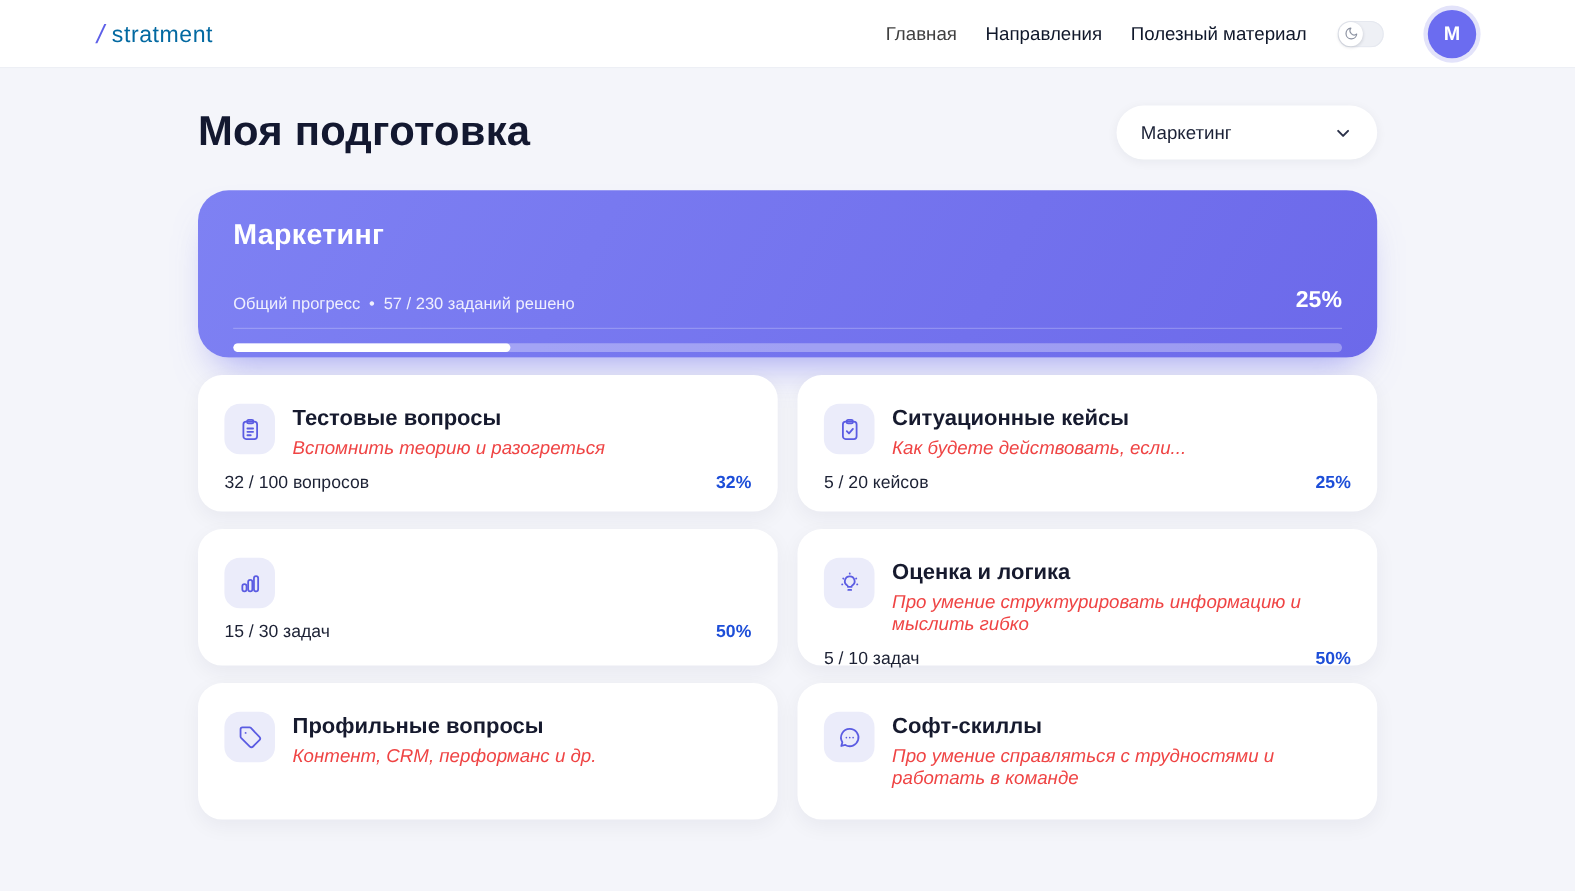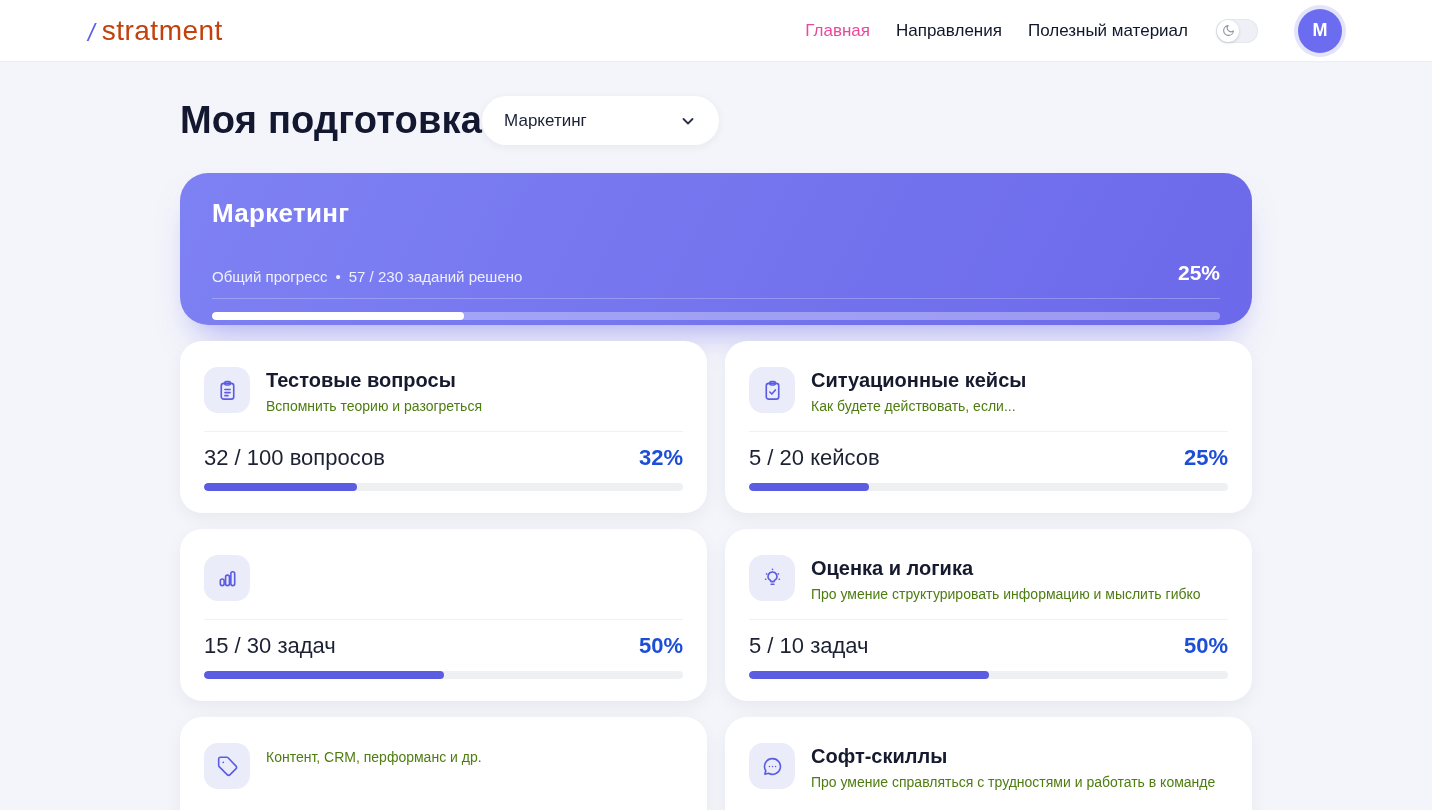--- a/index.html
+++ b/index.html
@@ -10,41 +10,41 @@
     color:#171c33;
   }
   
   .topbar {
     height:62px; background:#ffffff; border-bottom:1px solid #eceef4;
     display:flex; align-items:center; justify-content:space-between;
     padding:0 90px 0 88px;
   }
   .logo { display:flex; align-items:baseline; gap:7px; cursor:pointer; }
   .logo-slash { color:#5d5fe8; font-size:24px; font-style:italic; font-weight:400; transform:translateY(1px); }
-  .logo-name { color:#c2410c; font-size:28px; font-weight:500; letter-spacing:.5px; }
+  .logo-name { color:#0369a1; font-size:21px; font-weight:500; letter-spacing:.5px; }
   .nav { display:flex; align-items:center; gap:26px; }
   .nav-link { font-size:17px; color:#0f172a; cursor:pointer; }
-  .nav-link.active { color:#ec4899; }
+  .nav-link.active { color:#404040; }
   .theme-toggle {
     width:42px; height:24px; border-radius:12px; background:#eef0f5;
     box-shadow:inset 0 0 0 1px #e5e8ef; position:relative; margin-left:2px; cursor:pointer;
   }
   .toggle-knob {
     position:absolute; left:1px; top:1px; width:22px; height:22px; border-radius:50%;
     background:#fff; box-shadow:0 1px 3px rgba(20,25,50,.18);
     display:flex; align-items:center; justify-content:center;
   }
   .avatar {
     width:44px; height:44px; border-radius:50%; background:#6b6cf0; color:#fff;
     display:flex; align-items:center; justify-content:center;
     font-size:18px; font-weight:600; box-shadow:0 0 0 4px #e3e3fa; cursor:pointer; margin-left:14px;
   }
   
   .container { width:1072px; margin:0 auto; }
-  .page-head { display:flex; justify-content:flex-start; align-items:center; margin-top:34px; }
+  .page-head { display:flex; justify-content:space-between; align-items:center; margin-top:34px; }
   .page-title { font-size:38px; font-weight:700; letter-spacing:.2px; color:#131830; }
   .select {
     width:237px; height:49px; background:#fff; border-radius:25px;
     display:flex; align-items:center; justify-content:space-between;
     padding:0 22px; font-size:17px; color:#1b2136; cursor:pointer;
     box-shadow:0 2px 10px rgba(23,28,51,.06);
   }
   
   .banner {
     margin-top:28px; height:152px; border-radius:28px;
@@ -56,33 +56,33 @@
   .banner-title { font-size:26px; font-weight:700; letter-spacing:.3px; }
   .banner-row { display:flex; justify-content:space-between; align-items:flex-end; margin-top:15px; }
   .banner-sub { font-size:15px; color:rgba(255,255,255,.88); display:flex; gap:8px;margin-top:24px; }
   .banner-percent { font-size:21px; font-weight:700; }
   .banner-divider { height:1px; background:rgba(255,255,255,.25); margin-top:13px; }
   .banner-track { margin-top:13px; height:8px; border-radius:4px; background:rgba(255,255,255,.32); overflow:hidden; }
   .banner-fill { height:100%; border-radius:4px; background:#ffffff; }
   
   .grid { display:grid; grid-template-columns:1fr 1fr; gap:16px 18px; margin-top:16px; }
   .card {
-    background:#fff; border-radius:22px; height:172px;
+    background:#fff; border-radius:22px; height:124px;
     padding:26px 24px 22px; display:flex; flex-direction:column;
     box-shadow:0 6px 18px rgba(23,28,51,.05); cursor:pointer;
   }
   .card-head { display:flex; gap:16px; align-items:flex-start; }
   .icon-box {
     width:46px; height:46px; border-radius:14px; background:#ebecfa;
     display:flex; align-items:center; justify-content:center; flex:none;
   }
   .card-title { font-size:20px; font-weight:700; color:#161a2e; padding-top:2px; }
-  .card-sub { font-size:14px; color:#4d7c0f; margin-top:6px; }
+  .card-sub { font-size:17px; color:#ef4444; margin-top:6px;font-style:italic; }
   .card-divider { height:1px; background:#f0f1f6; margin-top:auto; }
-  .card-stats { display:flex; justify-content:space-between; align-items:flex-end; margin-top:13px; font-size:22px; color:#1c2134; }
+  .card-stats { display:flex; justify-content:space-between; align-items:flex-end; margin-top:13px; font-size:16px; color:#1c2134; }
   .card-percent { color:#1d4ed8; font-weight:700; }
   .card-track { margin-top:12px; height:8px; border-radius:4px; background:#eef0f2; overflow:hidden; }
   .card-fill { height:100%; border-radius:4px; background:#5b5ce2; }
   svg { display:block; }
 </style>
 </head>
 <body>
 
 <header class="topbar">
   <div class="logo">
@@ -244,20 +244,21 @@
       <div class="card-head">
         <div class="icon-box">
           <span>
             <svg width="23" height="23" viewBox="0 0 24 24" fill="none" stroke="#5b5ce2" stroke-width="1.7" stroke-linecap="round" stroke-linejoin="round">
               <path d="M12.6 2.9a1.8 1.8 0 0 0-1.3-.5H4.6a1.8 1.8 0 0 0-1.8 1.8v6.7c0 .5.2.9.5 1.3l8.3 8.3a2.2 2.2 0 0 0 3.1 0l6-6a2.2 2.2 0 0 0 0-3.1z"></path>
               <circle cx="7.6" cy="7.6" r="0.9" fill="#5b5ce2" stroke="none"></circle>
             </svg>
           </span>
         </div>
         <div>
+          <div class="card-title">Профильные вопросы</div>
           <div class="card-sub">Контент, CRM, перформанс и др.</div>
         </div>
       </div>
     </article>
 
     <article class="card">
       <div class="card-head">
         <div class="icon-box">
           <span>
             <svg width="23" height="23" viewBox="0 0 24 24" fill="none" stroke="#5b5ce2" stroke-width="1.7" stroke-linecap="round" stroke-linejoin="round">

